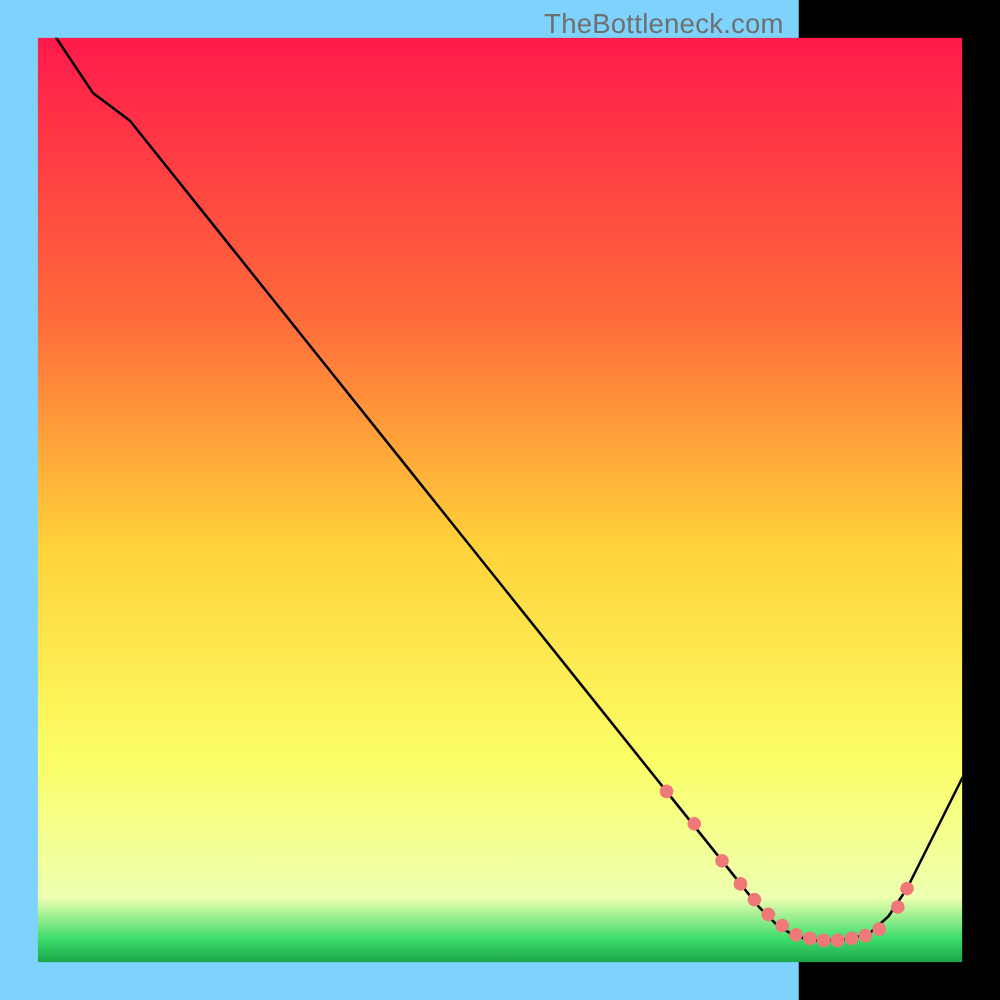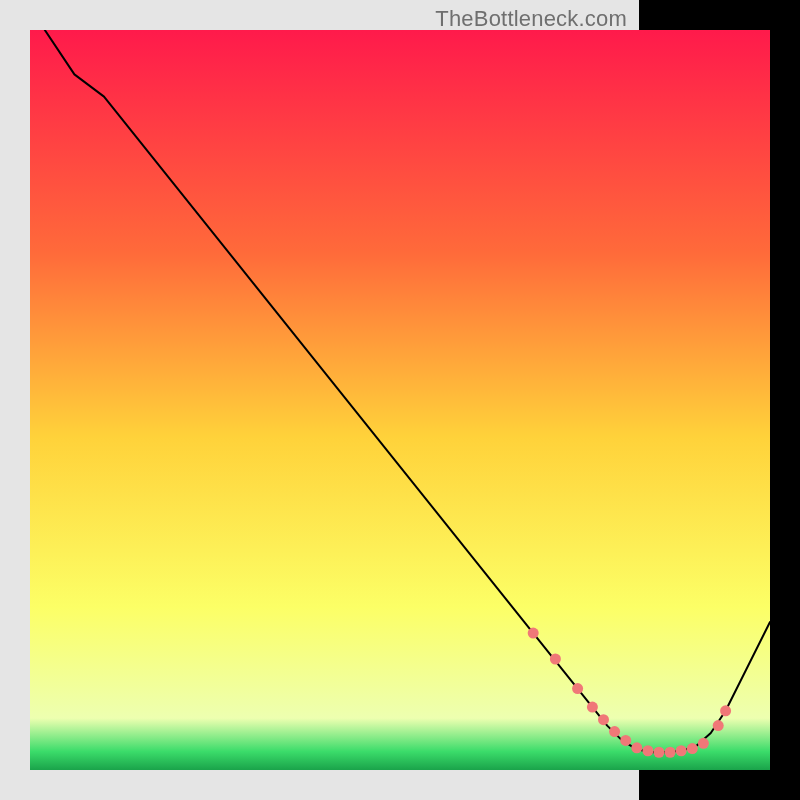--- a/index.html
+++ b/index.html
@@ -8,21 +8,21 @@
     width: 800px;
     height: 800px;
     background: #000;
     overflow: hidden;
     font-family: Arial, Helvetica, sans-serif;
   }
   .stage {
     position: relative;
     width: 639px;
     height: 800px;
-    background: #e5e5e5;
+    background: #7dd3fc;
   }
   .plot {
     position: absolute;
     left: 30px;
     top: 30px;
     width: 740px;
     height: 740px;
     overflow: hidden;
   }
   .plot svg {

